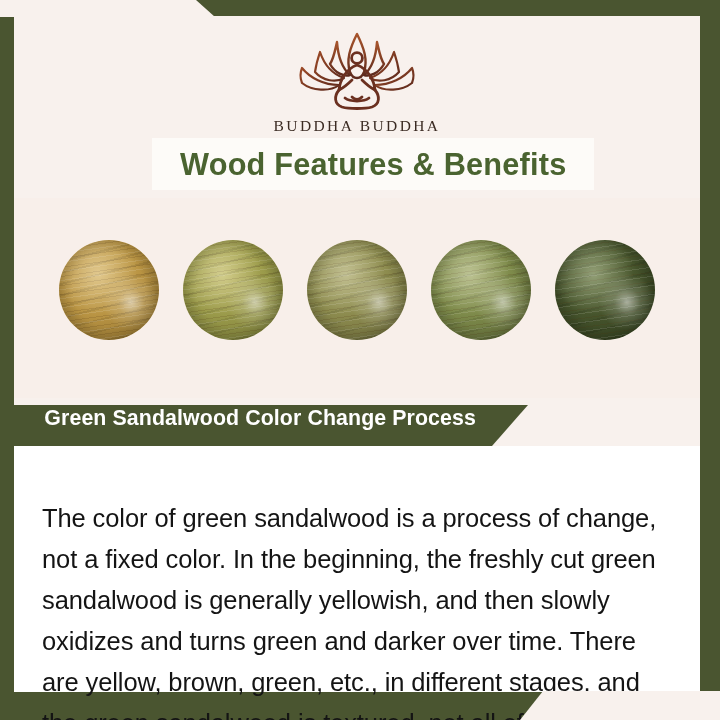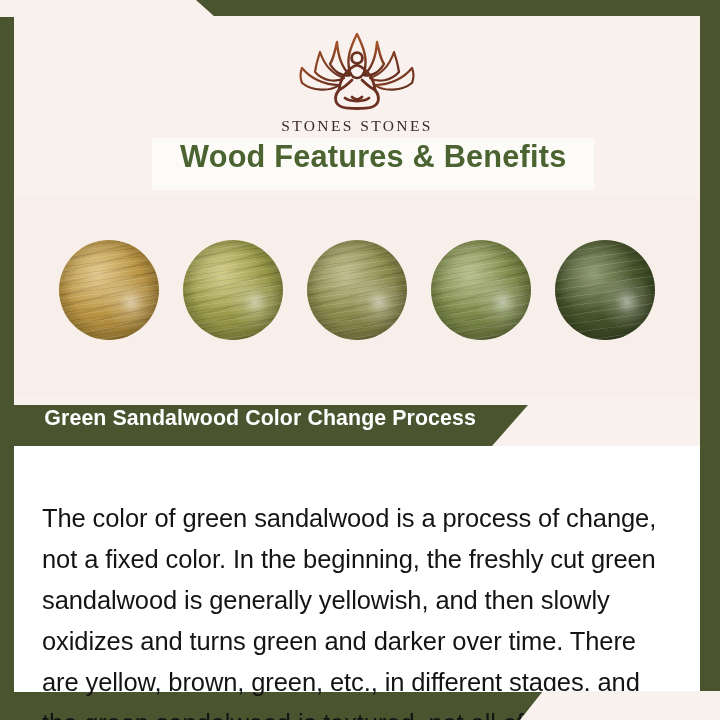--- a/index.html
+++ b/index.html
@@ -59,21 +59,21 @@
     margin-top:1px;
     white-space:nowrap;
   }
 
   
   #title-plaque{
     position:absolute;
     left:138px; top:122px;
     width:442px; height:52px;
     background:#fdfbf8;
-    display:flex;justify-content:center;
+    display:flex;align-items:center;justify-content:center;
   }
   #page-title{
     font-family:"Liberation Sans Narrow","Liberation Sans", sans-serif;
     font-weight:700;
     font-size:32px;
     color:#4a6330;
     letter-spacing:.2px;
     transform:scaleX(.96);
     white-space:nowrap;
   }
@@ -182,21 +182,21 @@
 
           <g fill="none" stroke="#6b3020" stroke-width="2.8" stroke-linecap="round" stroke-linejoin="round">
             <circle cx="75" cy="30" r="5.4"></circle>
             <path d="M75 37 C 64 41, 58 52, 57 62 C 61 60, 66 56, 70 52"></path>
             <path d="M75 37 C 86 41, 92 52, 93 62 C 89 60, 84 56, 80 52"></path>
             <path d="M57 62 C 52 68, 52 76, 60 79 C 67 81, 83 81, 90 79 C 98 76, 98 68, 93 62"></path>
             <path d="M63 70 C 68 74, 82 74, 87 70"></path>
             <path d="M70 69 C 73 72, 77 72, 80 69"></path>
           </g>
         </svg>
-        <div id="brand-name">STONES STONES</div>
+        <div id="brand-name">BUDDHA BUDDHA</div>
       </div>
 
       <div id="title-plaque">
         <div id="page-title">Wood Features &amp; Benefits</div>
       </div>
     </div>
 
     <div id="beads-strip">
       <div id="beads-row">
         <div class="bead" style="background: radial-gradient(circle at 40% 34%, rgb(214, 180, 99) 0%, rgb(185, 148, 67) 46%, rgb(138, 108, 44) 100%);">

